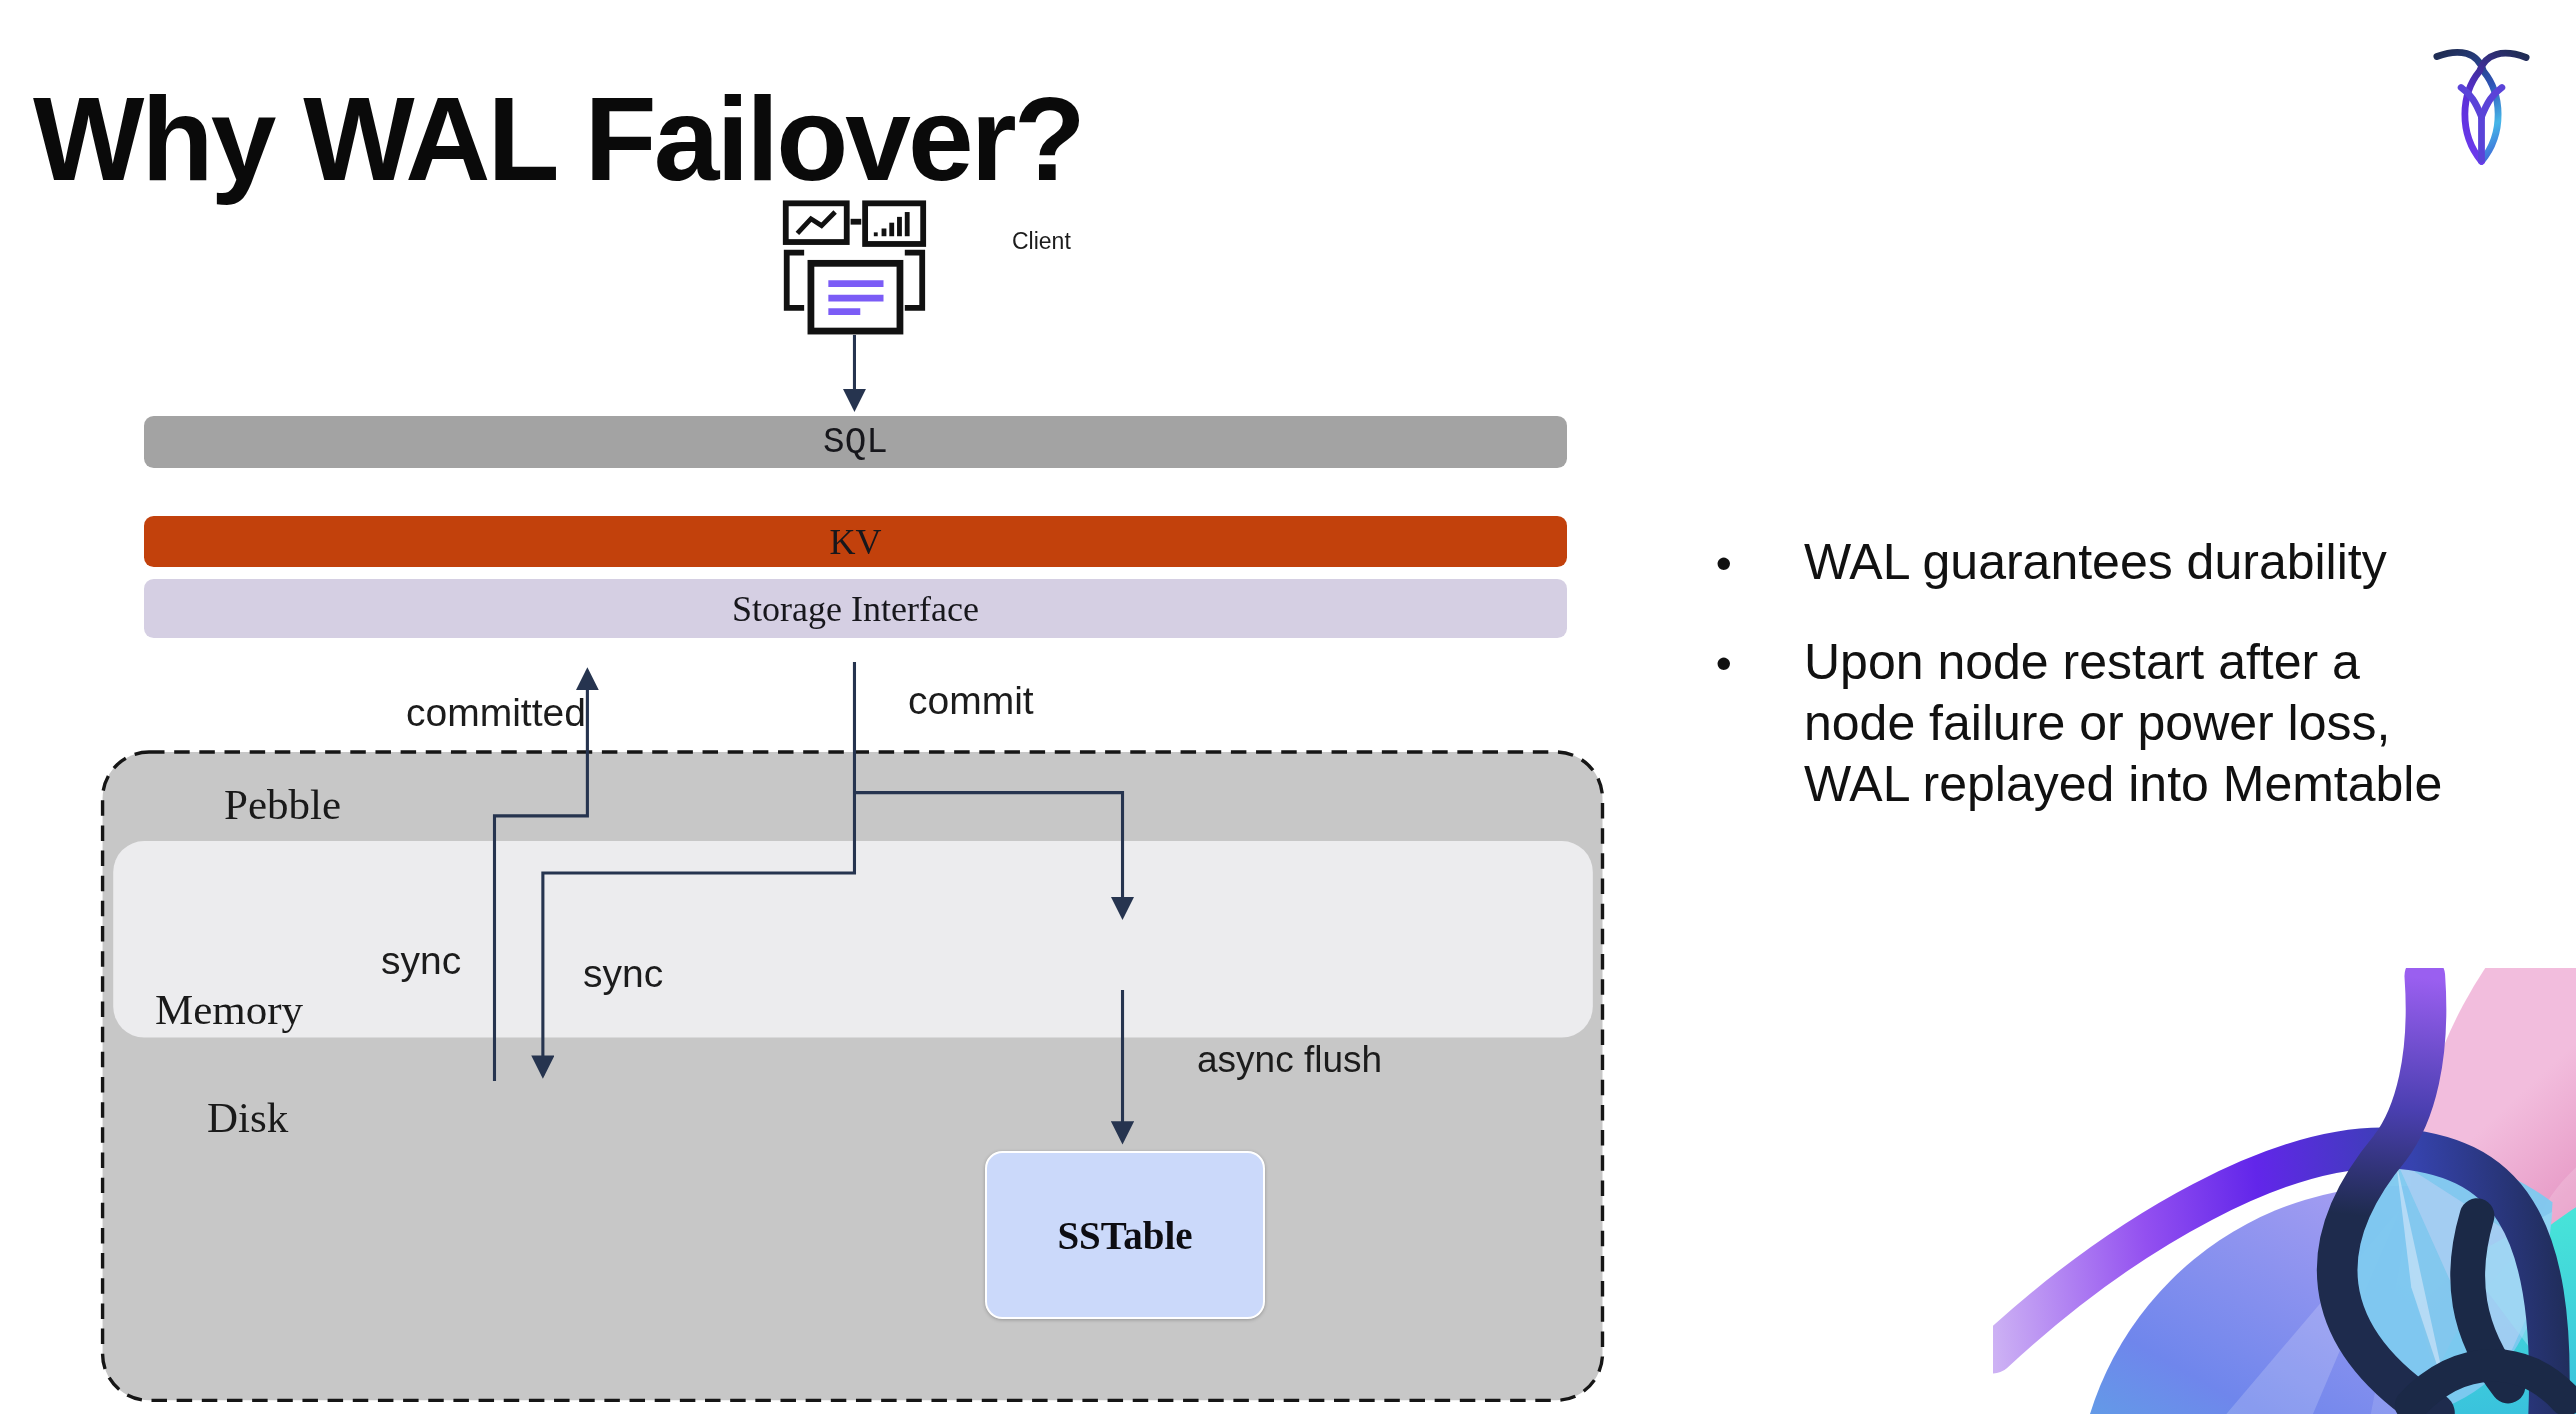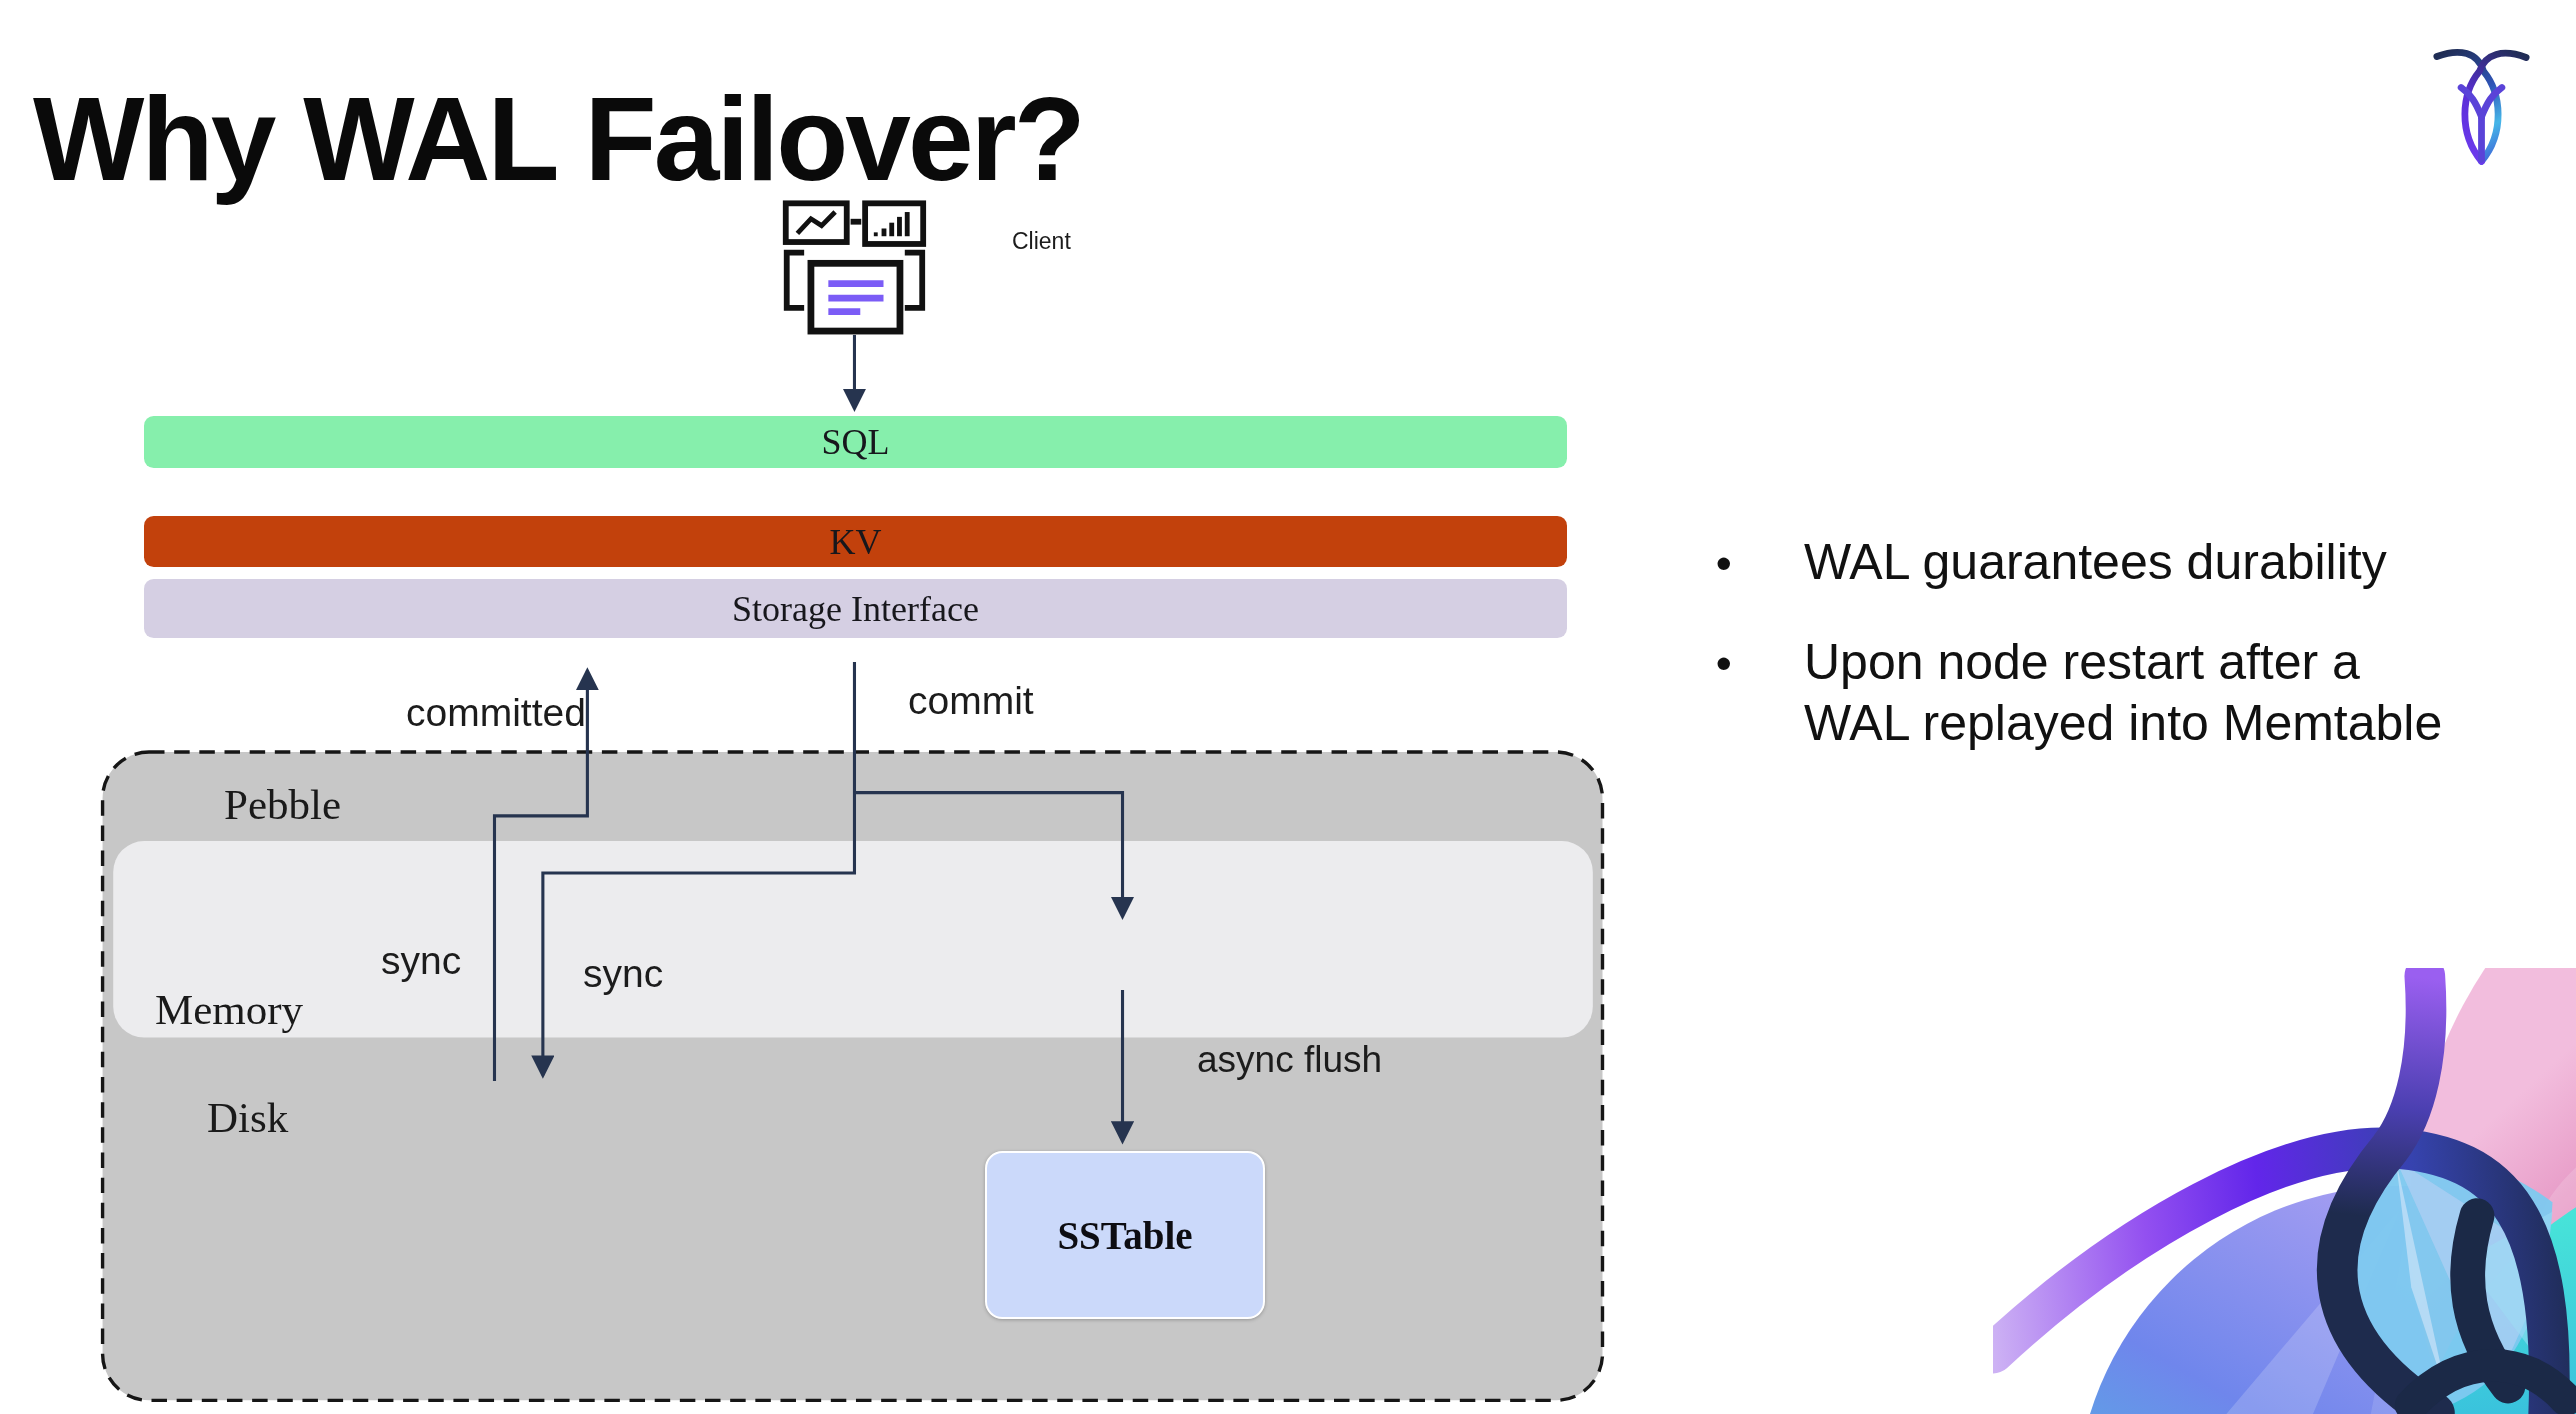--- a/index.html
+++ b/index.html
@@ -127,21 +127,21 @@
         <rect x="838" y="272" width="92" height="70" fill="#fff" stroke="#111" stroke-width="7"></rect>
         <g stroke="#7b5cf6" stroke-width="7">
           <path d="M 856 293 L 913 293"></path>
           <path d="M 856 308 L 913 308"></path>
           <path d="M 856 322 L 889 322"></path>
         </g>
       </g>
     </g>
   </svg>
 
-  <div id="bar-sql" class="abs layer-bar" style="background: #86efac;">
+  <div id="bar-sql" class="abs layer-bar" style="background: #a3a3a3; font-family: Liberation Mono, monospace;">
     <span>SQL</span>
   </div>
   <div id="bar-kv" class="abs layer-bar" style="background: #c2410c; margin-top: 12px;">
     <span>KV</span>
   </div>
   <div id="bar-storage" class="abs layer-bar" style="background: rgb(213, 207, 227);">
     <span>Storage Interface</span>
   </div>
 
   <div id="lbl-pebble" class="abs region-label">Pebble</div>
@@ -163,20 +163,21 @@
     <div class="bullet-item">
       <span class="bullet-dot">●</span>
       <div class="bullet-text">
         <div>WAL guarantees durability</div>
       </div>
     </div>
     <div class="bullet-item">
       <span class="bullet-dot">●</span>
       <div class="bullet-text">
         <div>Upon node restart after a</div>
+        <div>node failure or power loss,</div>
         <div>WAL replayed into Memtable</div>
       </div>
     </div>
   </div>
 
   <svg class="abs" style="left:1993px;top:968px" width="583" height="447" viewBox="0 0 602 462">
     <defs>
       <linearGradient id="gLeft" gradientUnits="userSpaceOnUse" x1="480" y1="250" x2="170" y2="800">
         <stop offset="0" stop-color="#aba0f2"></stop>
           <stop offset="0.45" stop-color="#6f86ec"></stop>

